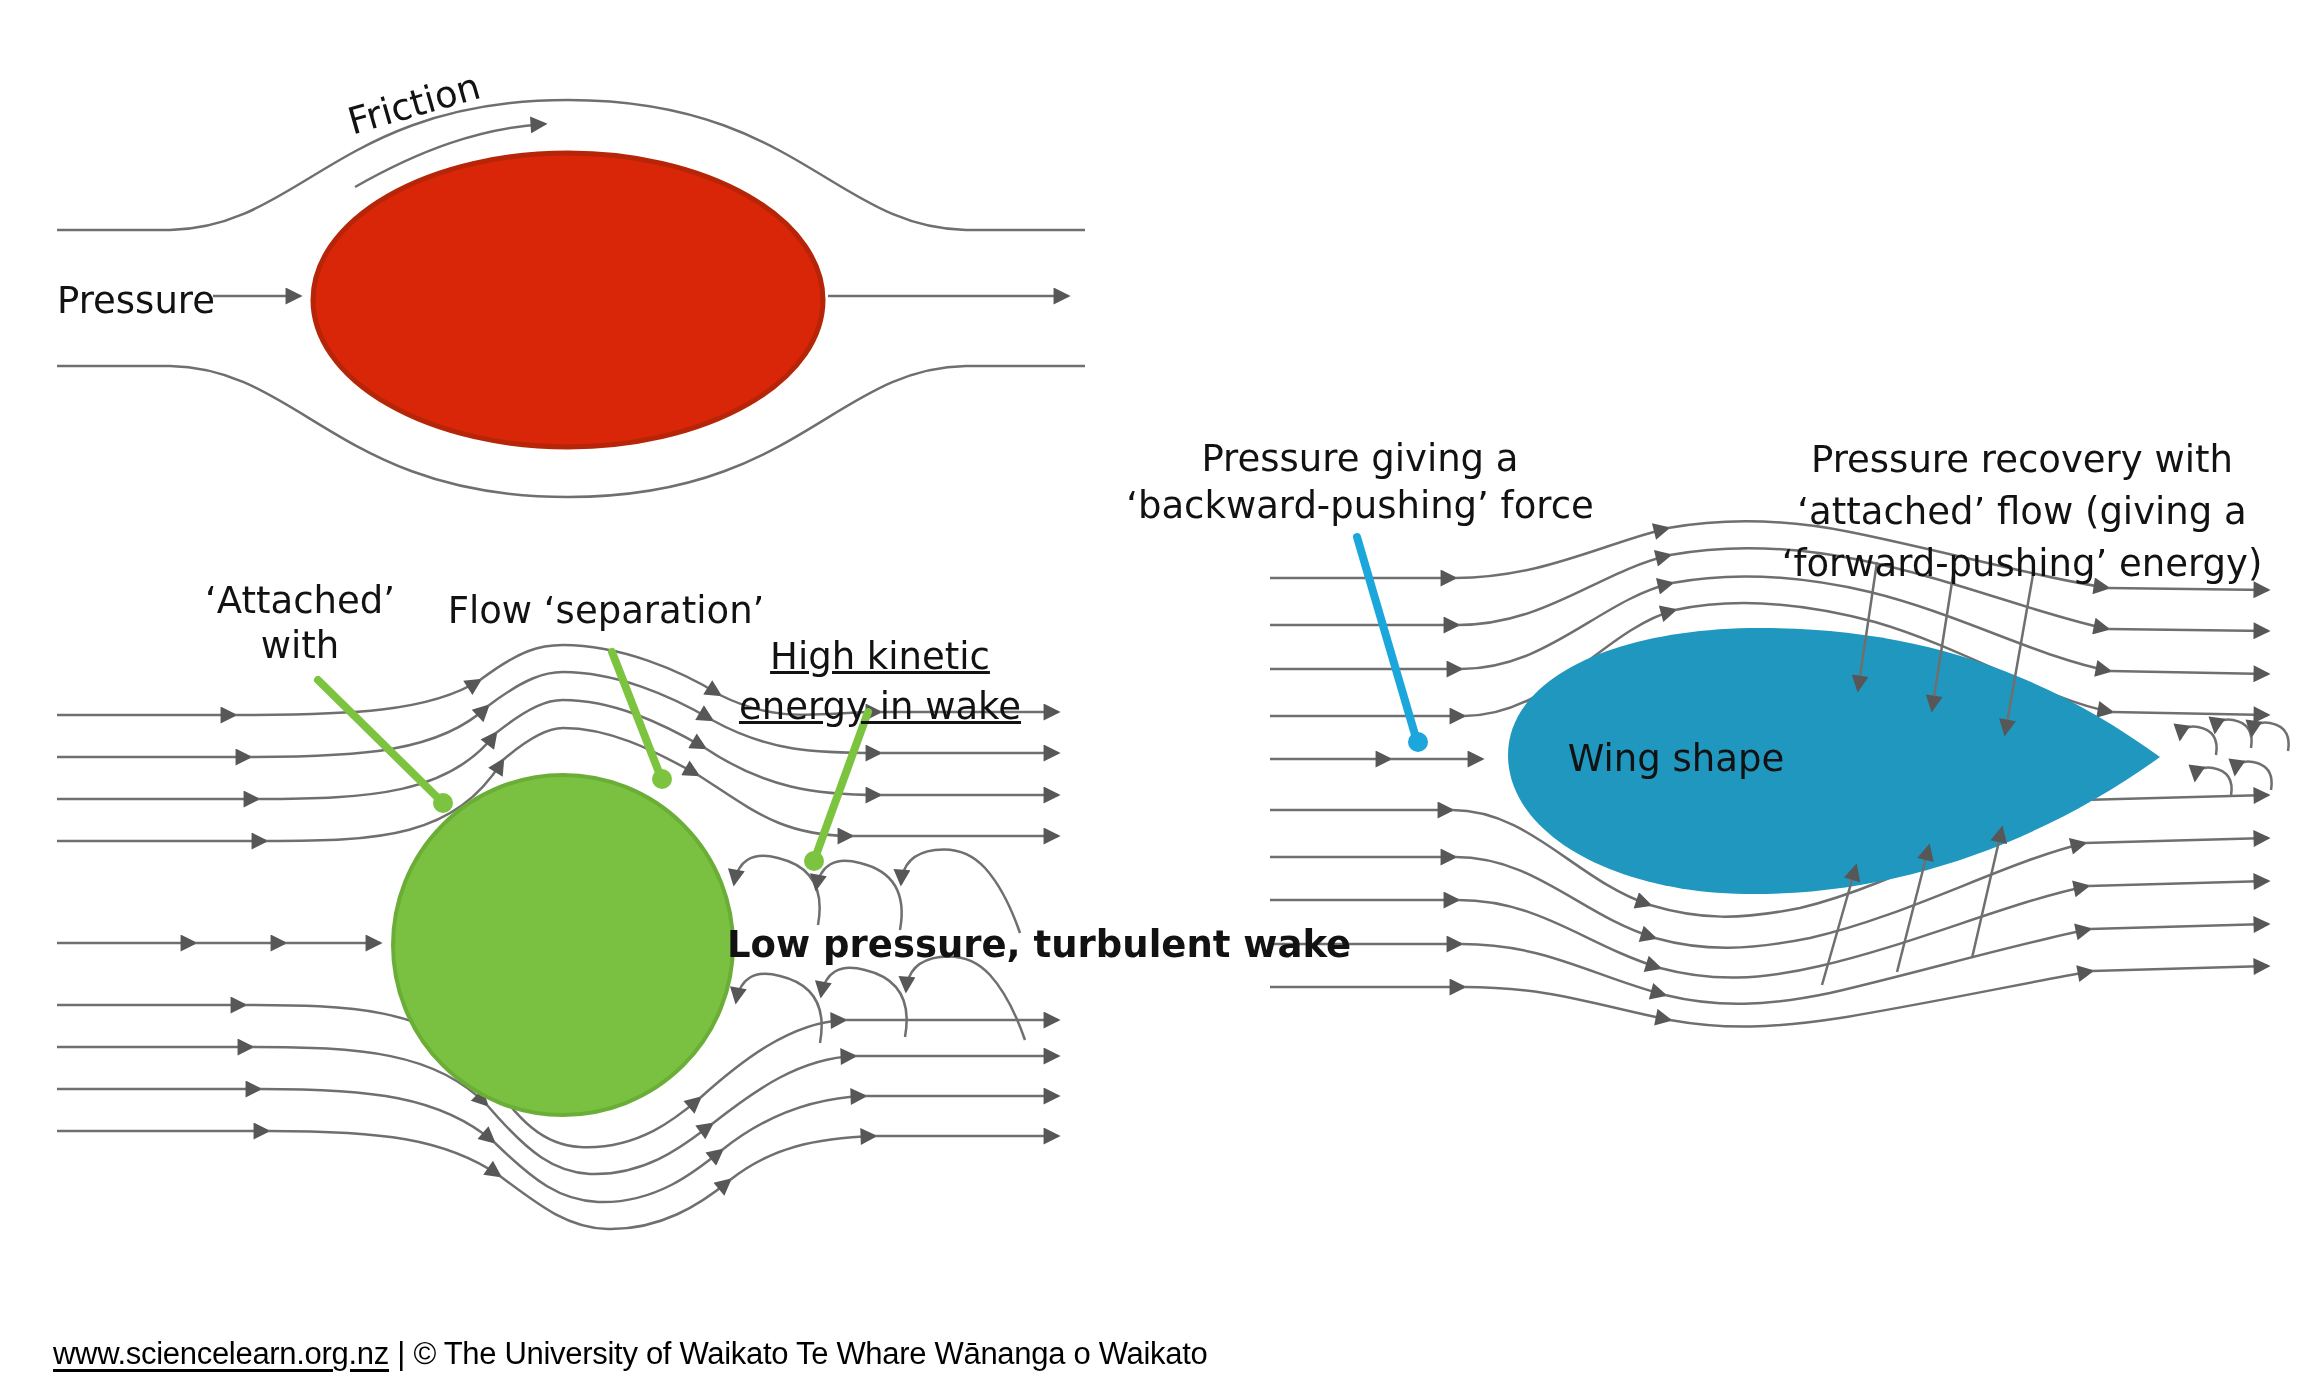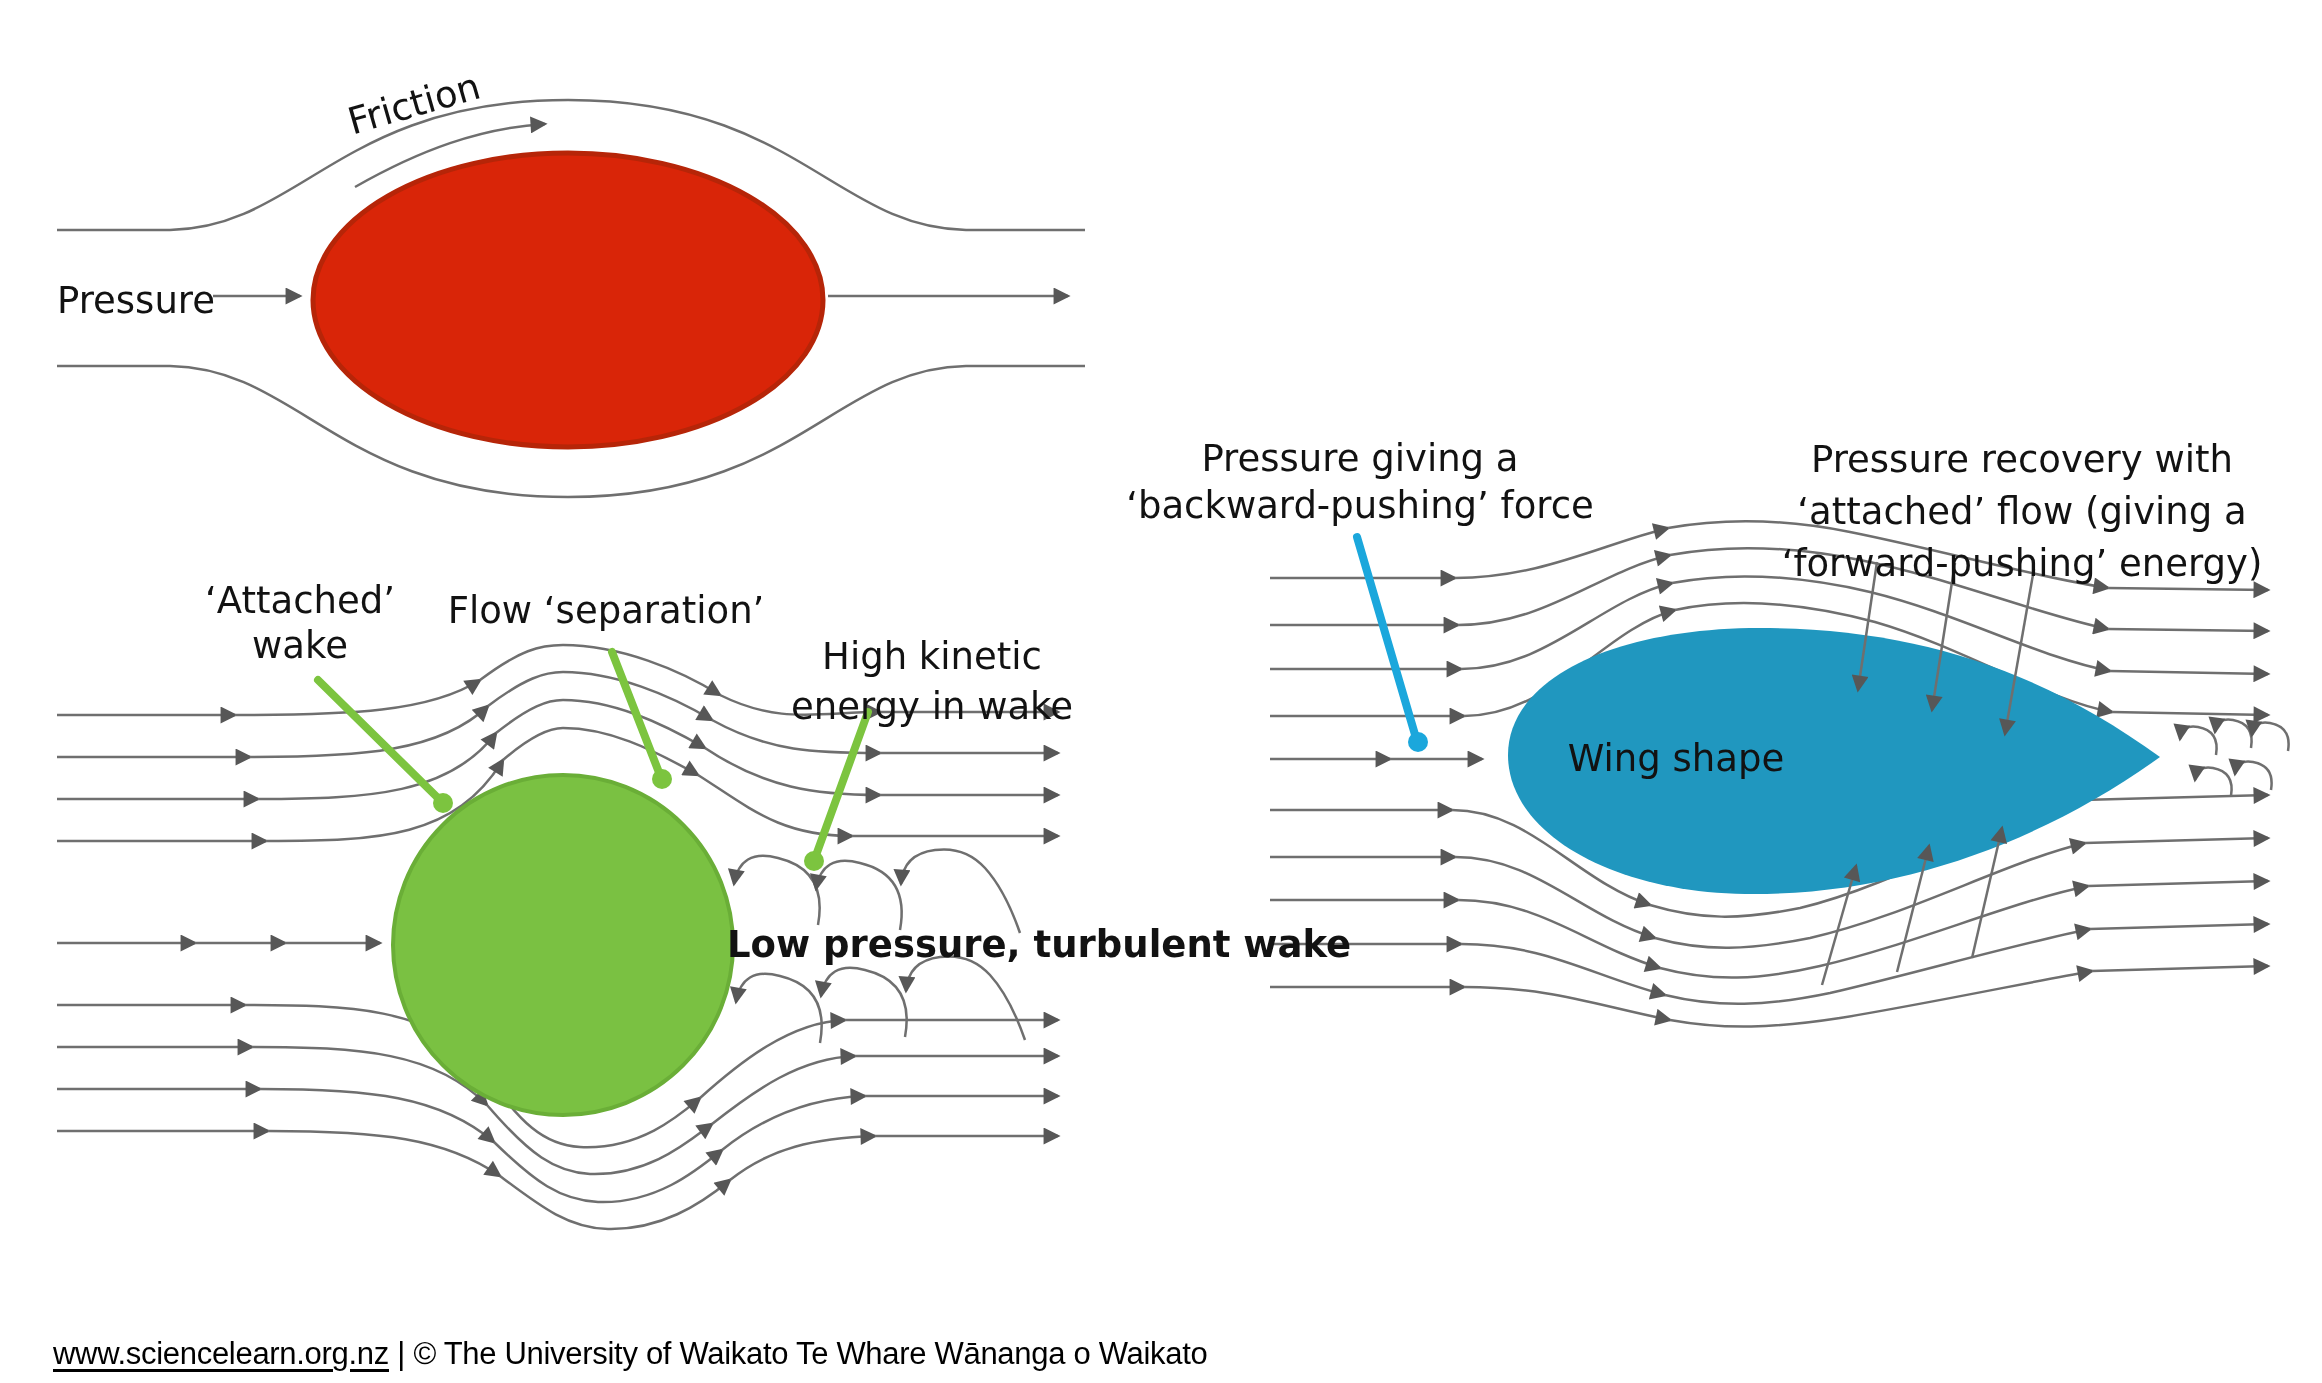--- a/index.html
+++ b/index.html
@@ -194,26 +194,26 @@
     </g>
   </g>
 </svg>
 
 <div class="lbl" id="friction-label" style="left:414px;top:104px;">Friction</div>
 
 <div class="lbl" style="left:57px;top:278px;">Pressure</div>
 
 <div class="lbl center" style="left:300px;top:578px;">
   <span class="ln">‘Attached’</span>
-  <span class="ln">wake</span>
+  <span class="ln">with</span>
 </div>
 
 <div class="lbl center" style="left:606px;top:588px;">Flow ‘separation’</div>
 
-<div class="lbl center" id="high-kinetic-label" style="left:932px;top:632px;">
+<div class="lbl center" id="high-kinetic-label" style="left:880px;top:632px;text-decoration:underline;">
   <span class="ln">High kinetic</span>
   <span class="ln">energy in wake</span>
 </div>
 
 <div class="lbl" style="left:727px;top:922px;font-weight:bold;">Low pressure, turbulent wake</div>
 
 <div class="lbl center" id="pressure-back-label" style="left:1360px;top:435px;">
   <span class="ln">Pressure giving a</span>
   <span class="ln">‘backward-pushing’ force</span>
 </div>

